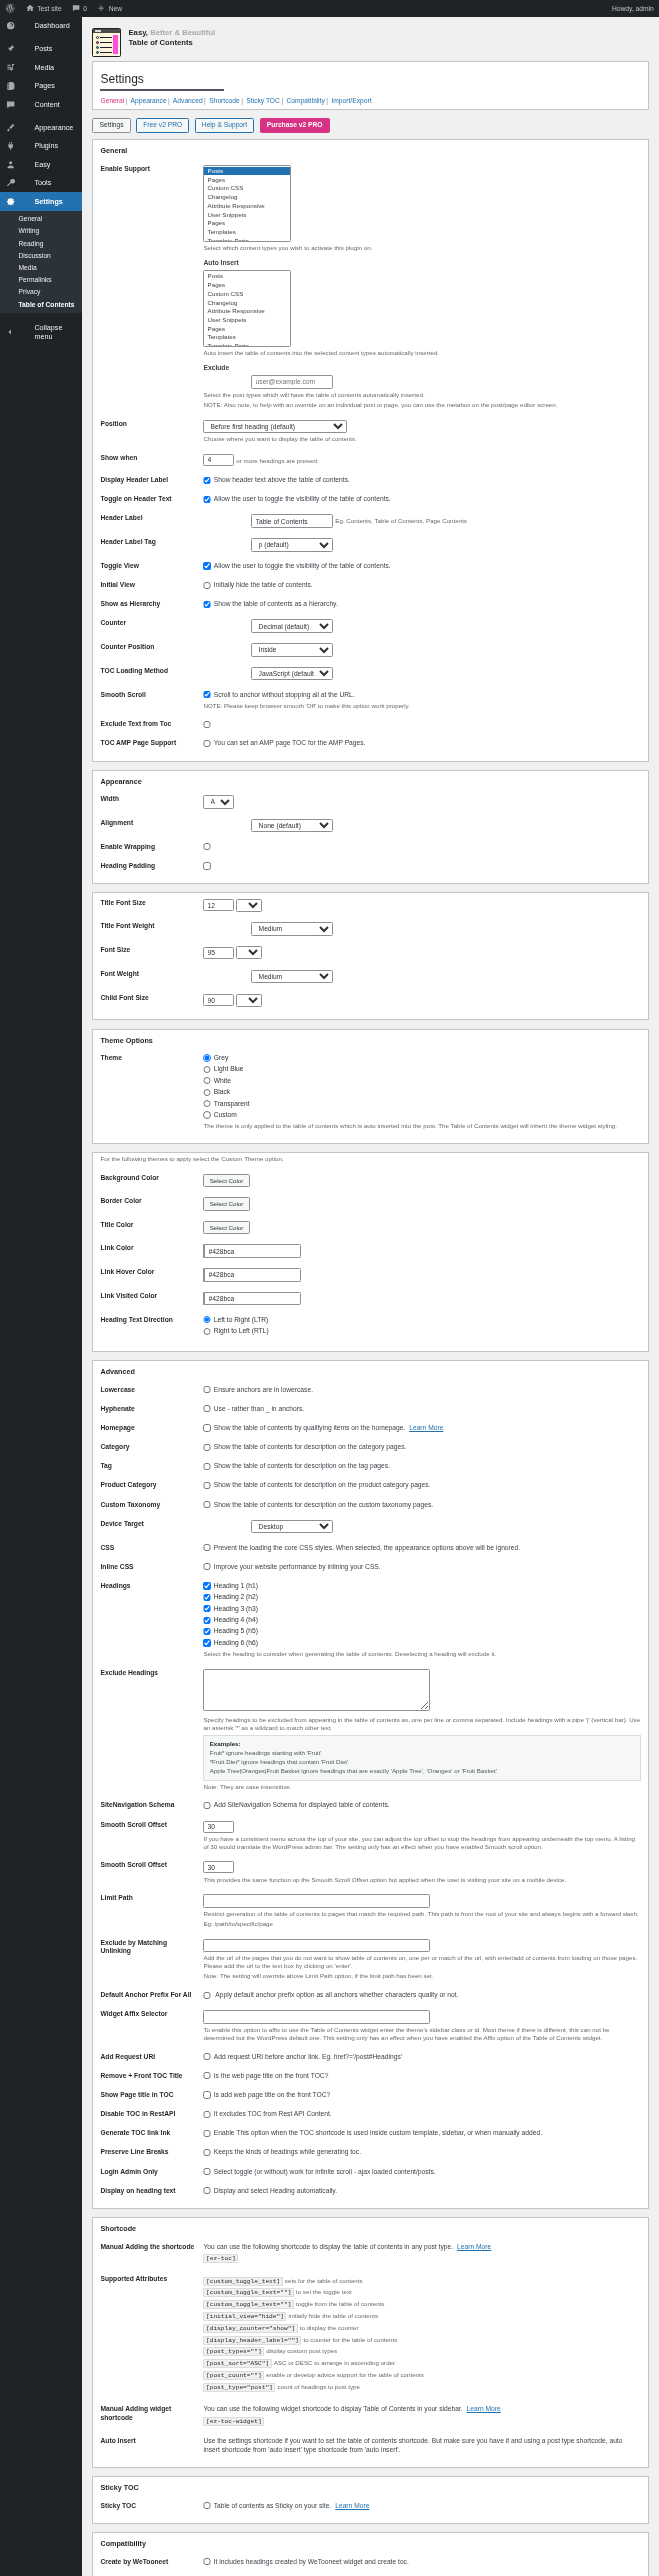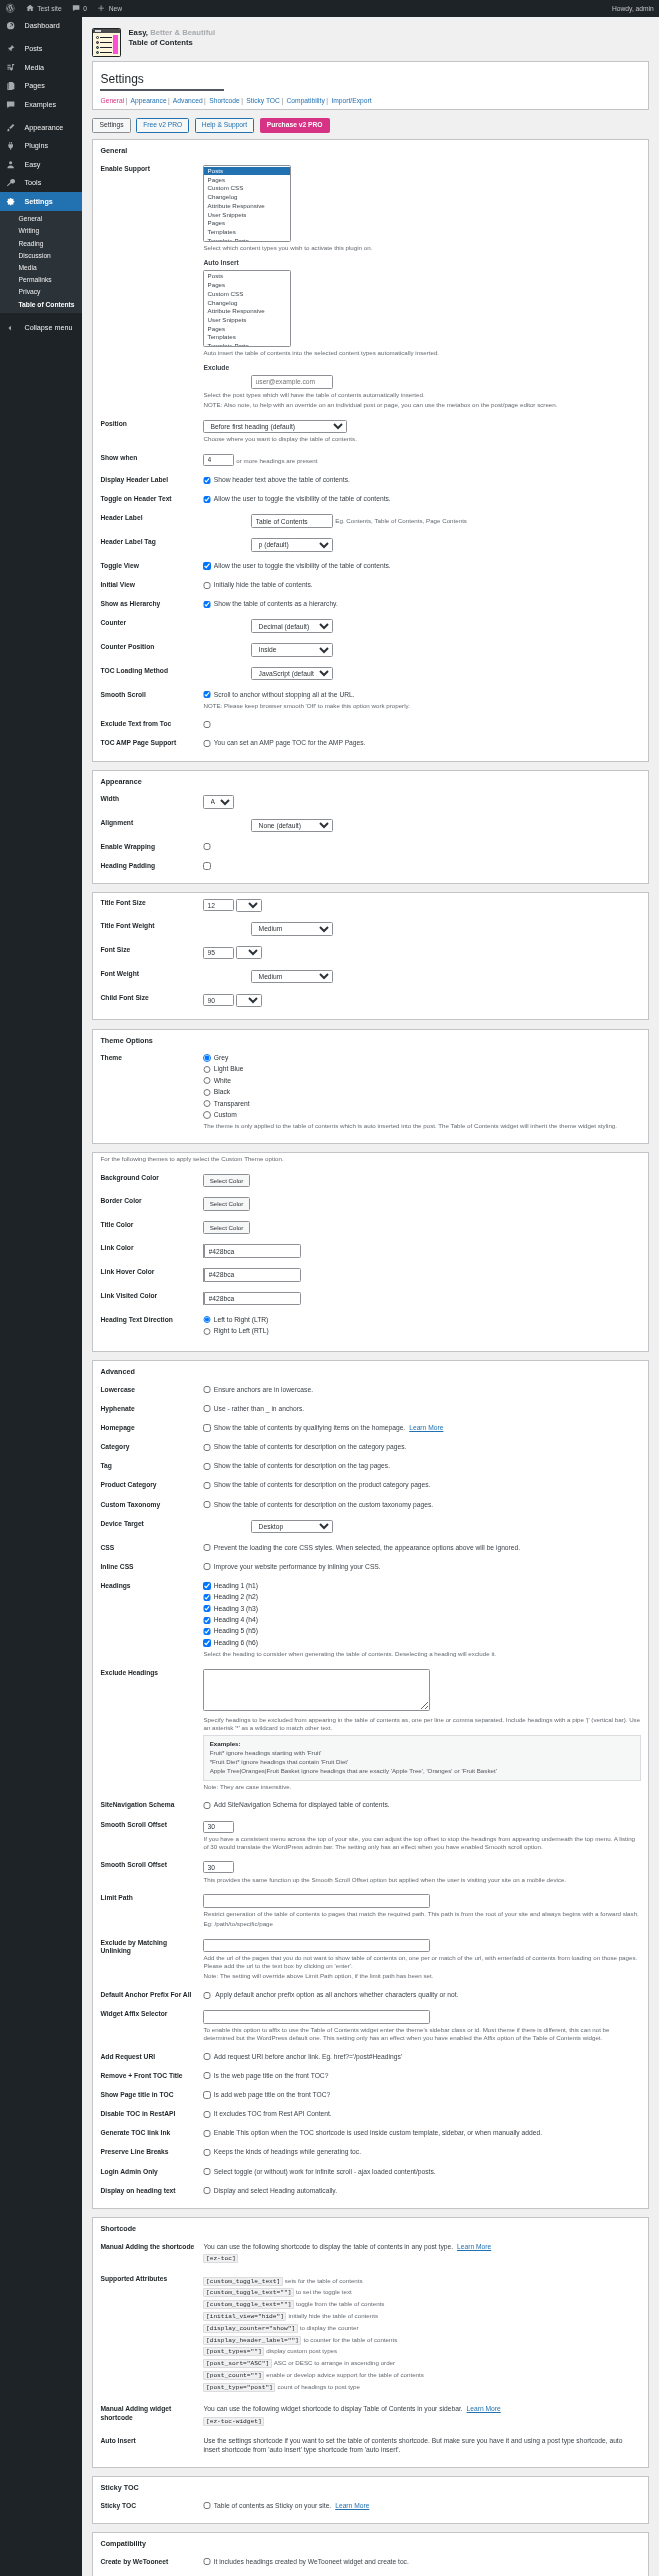--- a/index.html
+++ b/index.html
@@ -24,21 +24,21 @@
 
   
   #wrap { display:flex; align-items:flex-start; }
 
   
   #adminmenu {
     width:82px; min-width:82px; background:#1d2327; color:#f0f0f1;
     padding-bottom:31px; min-height:3894px;
   }
   .menu-item {
-    display:flex; align-items:center; gap:9px;
+    display:flex; align-items:center; gap:19px;
     padding:4.1px 0 4.1px 5.2px; font-size:7.2px; color:#f0f0f1; line-height:9.3px;
   }
   .menu-item .mi-icon { width:10.3px; height:10.3px; display:flex; align-items:center; justify-content:center; }
   .menu-item .mi-icon svg { fill:#a7aaad; }
   .menu-item.current { background:#2271b1; color:#fff; font-weight:600; }
   .menu-item.current .mi-icon svg { fill:#fff; }
   .menu-sep { height:4.6px; }
   .submenu { background:#2c3338; padding:2.1px 0 3.1px 0; }
   .submenu a { display:block; padding:2.6px 0 2.6px 18.5px; font-size:6.7px; color:#f0f0f1; text-decoration:none; }
   .submenu a.current { color:#fff; font-weight:600; }
@@ -207,21 +207,21 @@
           </svg>
         </span>
       <span>Pages</span>
     </div>
     <div class="menu-item">
       <span class="mi-icon">
           <svg width="9.3" height="9.3" viewBox="0 0 20 20">
             <path d="M2 3h16v11H7l-4 4v-4H2z"></path>
           </svg>
         </span>
-      <span>Examples</span>
+      <span>Content</span>
     </div>
     <div class="menu-sep"></div>
     <div class="menu-item">
       <span class="mi-icon">
           <svg width="9.3" height="9.3" viewBox="0 0 20 20">
             <path d="M15 2l3 3-8 8-3-3zM5 12l3 3-2 3H3v-3z"></path>
           </svg>
         </span>
       <span>Appearance</span>
     </div>

